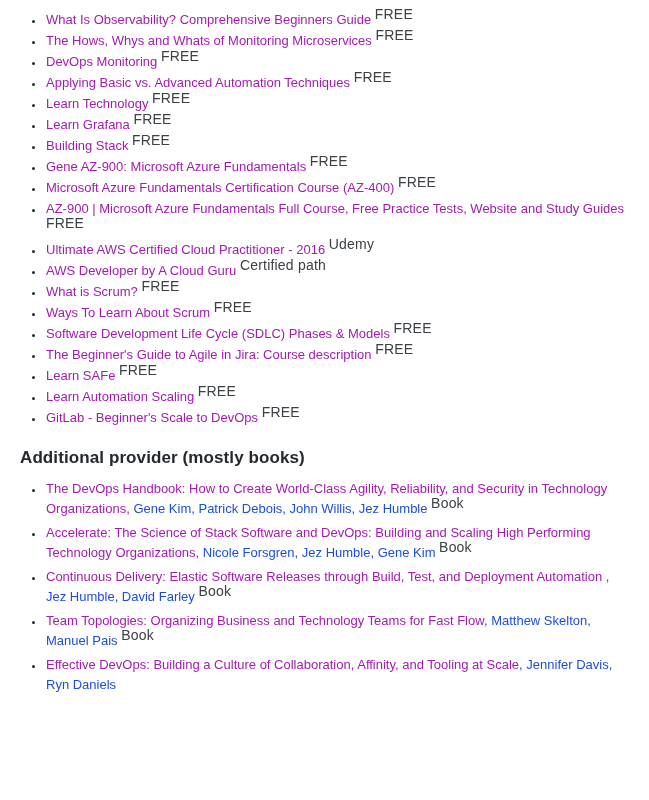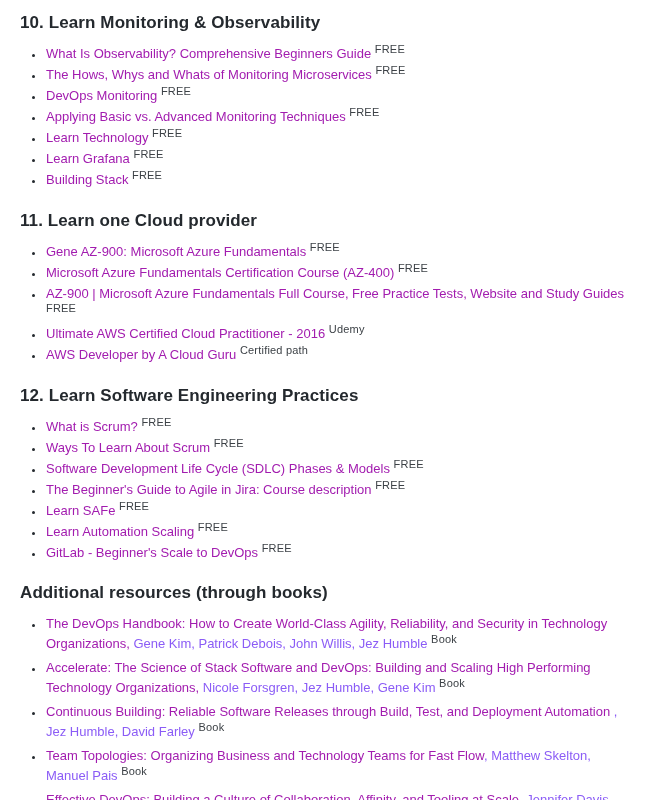--- a/index.html
+++ b/index.html
@@ -33,74 +33,71 @@
     padding-left: 1px;
   }
   li::marker { color: #24292e; font-size: 0.85em; }
   .books li { margin-bottom: 5px; }
   a {
     color: #a21caf;
     text-decoration: none;
     cursor: pointer;
   }
   sup {
-    font-size: 11px;
+    font-size: 14px;
     color: #3c4146;
     letter-spacing: 0.2px;
     line-height: 0;
   }
-  .authors { color: #8b5cf6; }
+  .authors { color: #1d4ed8; }
 </style>
 </head>
 <body>
 
 <div class="page">
 
   <section>
-    <h3>10. Learn Monitoring &amp; Observability</h3>
     <ul class="list">
       <li><a href="#">What Is Observability? Comprehensive Beginners Guide</a> <sup>FREE</sup></li>
       <li><a href="#">The Hows, Whys and Whats of Monitoring Microservices</a> <sup>FREE</sup></li>
       <li><a href="#">DevOps Monitoring</a> <sup>FREE</sup></li>
-      <li><a href="#">Applying Basic vs. Advanced Monitoring Techniques</a> <sup>FREE</sup></li>
+      <li><a href="#">Applying Basic vs. Advanced Automation Techniques</a> <sup>FREE</sup></li>
       <li><a href="#">Learn Technology</a> <sup>FREE</sup></li>
       <li><a href="#">Learn Grafana</a> <sup>FREE</sup></li>
       <li><a href="#">Building Stack</a> <sup>FREE</sup></li>
     </ul>
   </section>
 
   <section>
-    <h3>11. Learn one Cloud provider</h3>
     <ul class="list">
       <li><a href="#">Gene AZ-900: Microsoft Azure Fundamentals</a> <sup>FREE</sup></li>
       <li><a href="#">Microsoft Azure Fundamentals Certification Course (AZ-400)</a> <sup>FREE</sup></li>
       <li><a href="#">AZ-900 | Microsoft Azure Fundamentals Full Course, Free Practice Tests, Website and Study Guides</a> <sup>FREE</sup></li>
       <li><a href="#">Ultimate AWS Certified Cloud Practitioner - 2016</a> <sup>Udemy</sup></li>
       <li><a href="#">AWS Developer by A Cloud Guru</a> <sup>Certified path</sup></li>
     </ul>
   </section>
 
   <section>
-    <h3>12. Learn Software Engineering Practices</h3>
     <ul class="list">
       <li><a href="#">What is Scrum?</a> <sup>FREE</sup></li>
       <li><a href="#">Ways To Learn About Scrum</a> <sup>FREE</sup></li>
       <li><a href="#">Software Development Life Cycle (SDLC) Phases &amp; Models</a> <sup>FREE</sup></li>
       <li><a href="#">The Beginner's Guide to Agile in Jira: Course description</a> <sup>FREE</sup></li>
       <li><a href="#">Learn SAFe</a> <sup>FREE</sup></li>
       <li><a href="#">Learn Automation Scaling</a> <sup>FREE</sup></li>
       <li><a href="#">GitLab - Beginner's Scale to DevOps</a> <sup>FREE</sup></li>
     </ul>
   </section>
 
   <section>
-    <h3>Additional resources (through books)</h3>
+    <h3>Additional provider (mostly books)</h3>
     <ul class="list books">
       <li><a href="#">The DevOps Handbook: How to Create World-Class Agility, Reliability, and Security in Technology Organizations,</a><span class="authors"> Gene Kim, Patrick Debois, John Willis, Jez Humble</span> <sup>Book</sup></li>
       <li><a href="#">Accelerate: The Science of Stack Software and DevOps: Building and Scaling High Performing Technology Organizations,</a><span class="authors"> Nicole Forsgren, Jez Humble, Gene Kim</span> <sup>Book</sup></li>
-      <li><a href="#">Continuous Building: Reliable Software Releases through Build, Test, and Deployment Automation</a><span class="authors"> , Jez Humble, David Farley</span> <sup>Book</sup></li>
+      <li><a href="#">Continuous Delivery: Elastic Software Releases through Build, Test, and Deployment Automation</a><span class="authors"> , Jez Humble, David Farley</span> <sup>Book</sup></li>
       <li><a href="#">Team Topologies: Organizing Business and Technology Teams for Fast Flow</a><span class="authors">, Matthew Skelton, Manuel Pais</span> <sup>Book</sup></li>
       <li><a href="#">Effective DevOps: Building a Culture of Collaboration, Affinity, and Tooling at Scale</a><span class="authors">, Jennifer Davis, Ryn Daniels</span> </li>
 
     </ul>
   </section>
 
 </div>
 
 </body></html>

